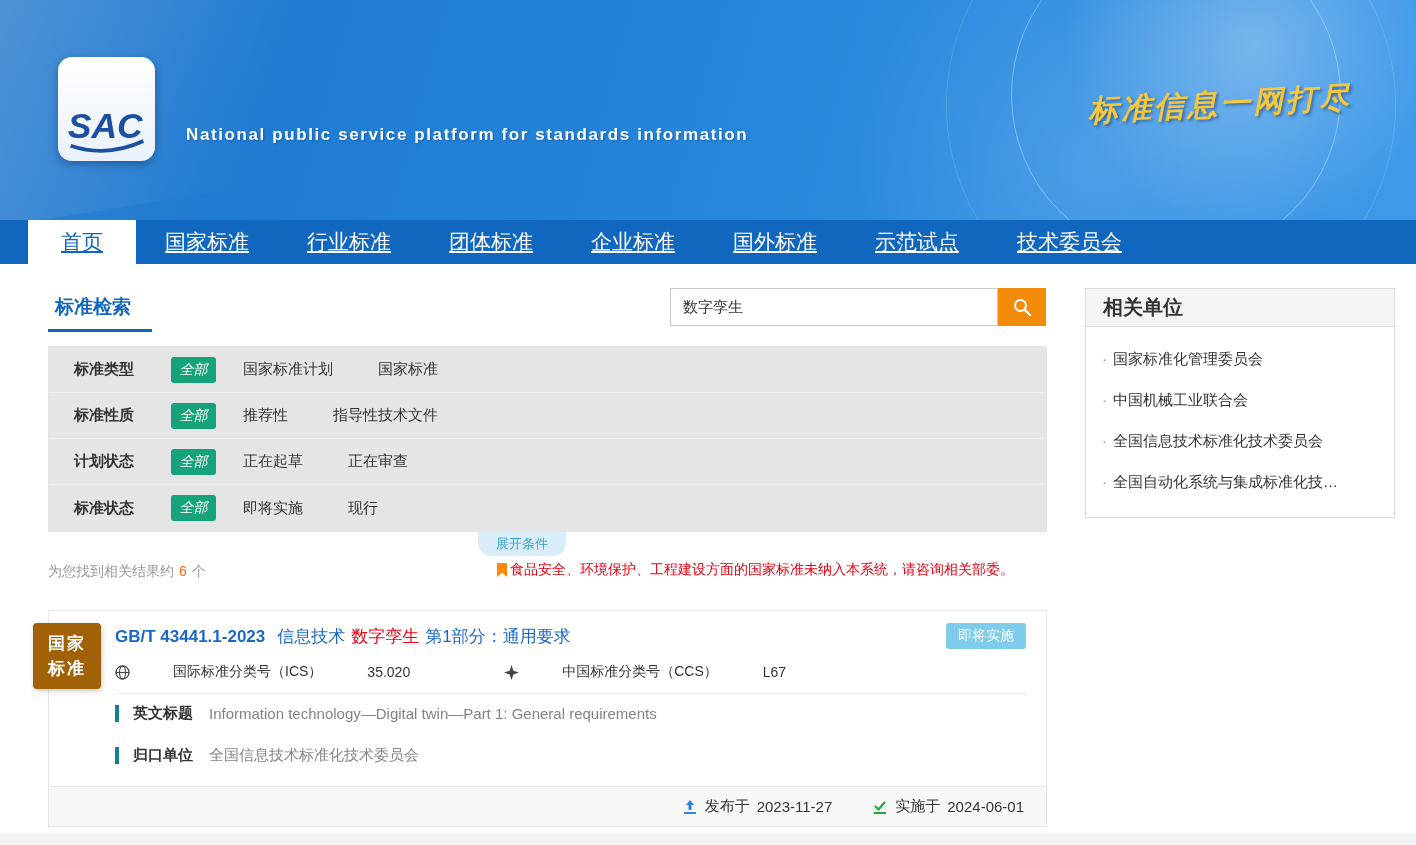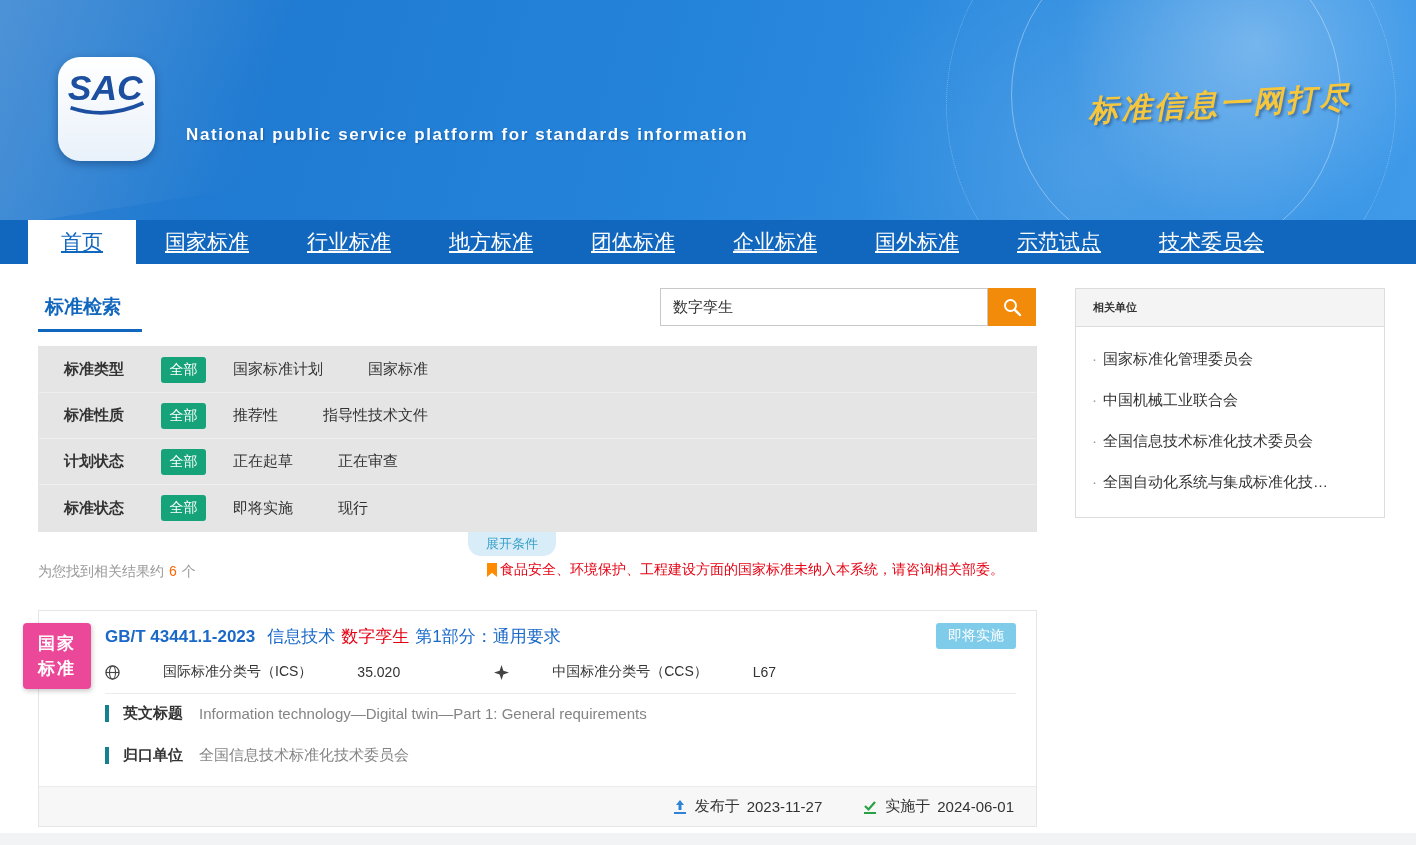--- a/index.html
+++ b/index.html
@@ -12,68 +12,68 @@
   .header::before { content:''; position:absolute; inset:0;
       background:
         radial-gradient(circle at 1255px 45px, rgba(255,255,255,0.30), rgba(255,255,255,0) 190px),
         radial-gradient(circle at 1090px 160px, rgba(255,255,255,0.12), rgba(255,255,255,0) 240px),
         linear-gradient(115deg, rgba(255,255,255,0.12) 0%, rgba(255,255,255,0) 20%); }
   .ring1 { position:absolute; right:75px; top:-70px; width:330px; height:330px; border:1px solid rgba(255,255,255,.35); border-radius:50%; }
   .ring2 { position:absolute; right:20px; top:-120px; width:450px; height:450px; border:1px dotted rgba(255,255,255,.30); border-radius:50%; }
   .streak { position:absolute; left:-60px; top:-90px; width:560px; height:280px; transform:rotate(-9deg);
             background:linear-gradient(115deg, rgba(255,255,255,.14), rgba(255,255,255,0) 60%); }
 
-  .logo-box { position:absolute; left:58px; top:57px; width:97px; height:104px; border-radius:22px;
+  .logo-box { position:absolute; left:58px; top:57px; width:97px; height:104px; border-radius:14px;
               background:linear-gradient(#ffffff,#e9f1fa); box-shadow:0 3px 8px rgba(0,20,60,.35);
-              display:flex; align-items:flex-start; justify-content:center; cursor:pointer; }
+              display:flex; align-items:flex-end; justify-content:center; cursor:pointer; }
   .header-title { position:absolute; left:184px; top:70px; color:#fff; font-size:40px; font-weight:bold;
                   letter-spacing:7px; text-shadow:1px 2px 3px rgba(0,30,80,.35); white-space:nowrap; }
   .header-subtitle { position:absolute; left:186px; top:125px; color:#fff; font-size:17px; font-weight:bold;
                      letter-spacing:1.6px; text-shadow:1px 1px 2px rgba(0,30,80,.3); white-space:nowrap; }
   .header-slogan { position:absolute; left:1088px; top:84px; color:#f6c63d; font-size:30px; font-weight:bold;
                    font-style:italic; letter-spacing:3px; transform:rotate(-3deg); white-space:nowrap;
                    font-family:"DejaVu Serif", serif; text-shadow:2px 2px 3px rgba(0,20,60,.4); }
 
   
   .nav { position:absolute; left:0; top:220px; width:1416px; height:44px; background:#1166bd;
          display:flex; padding-left:28px; }
   .nav-item { color:#fff; font-size:21px; line-height:44px; padding:0 29px; cursor:pointer; white-space:nowrap;text-decoration:underline; }
   .nav-item.active { background:#fff; color:#1166bd; padding:0 33px; }
 
   
-  .main { position:absolute; left:0; top:264px; width:1267px; height:581px; background:#fff; }
+  .main { position:absolute; left:10px; top:264px; width:1267px; height:581px; background:#fff; }
 
   .search-tab { position:absolute; left:45px; top:30px; font-size:19px; font-weight:bold; color:#1166bd; cursor:pointer; }
   .tab-underline { position:absolute; left:38px; top:65px; width:104px; height:3px; background:#1166bd; }
 
   .search-wrap { position:absolute; left:660px; top:24px; display:flex; }
   .search-input { width:328px; height:38px; border:1px solid #c9c9c9; font-size:15px; color:#333;
                   padding:0 12px; outline:none; font-family:"Liberation Sans", sans-serif; }
   .search-btn { width:48px; height:38px; background:#f28a0a; border:none; cursor:pointer;
                 display:flex; align-items:center; justify-content:center; }
 
   .filter-box { position:absolute; left:38px; top:82px; width:999px; border:1px solid #e4e4e4; background:#e5e5e5; }
   .filter-row { height:46px; display:flex; align-items:center; border-bottom:1px solid #efefef; }
   .filter-row:last-child { border-bottom:none; }
   .filter-label { margin-left:25px; width:97px; font-size:15px; font-weight:bold; color:#333; }
   .filter-all { width:45px; height:26px; background:#16a379; color:#fff; font-size:14px; border-radius:3px;
-                display:flex; align-items:center; justify-content:center; margin-right:27px; cursor:pointer; }
+                display:flex; align-items:center; justify-content:center; margin-right:27px; cursor:pointer;font-style:italic; }
   .filter-opt { font-size:15px; color:#333; margin-right:45px; cursor:pointer; }
 
   .expand-pill { position:absolute; left:468px; top:268px; width:88px; height:24px; background:#d8edf7;
                  color:#3aa0c9; font-size:13px; border-radius:0 0 13px 13px; cursor:pointer;
                  display:flex; align-items:center; justify-content:center; }
 
   .summary { position:absolute; left:38px; top:299px; font-size:14px; color:#999; }
   .summary .count { color:#ff6600; margin:0 5px; }
   .notice { position:absolute; left:486px; top:297px; font-size:14px; color:#e60012; display:flex; align-items:center; gap:2px; }
 
   
   .card { position:absolute; left:38px; top:346px; width:999px; height:217px; border:1px solid #e6e6e6; background:#fff; }
-  .card-badge { position:absolute; left:-16px; top:12px; width:68px; height:66px; background:#ec4899; border-radius:4px;
+  .card-badge { position:absolute; left:-16px; top:12px; width:68px; height:66px; background:#a16207; border-radius:4px;
                 color:#fff; font-size:17px; font-weight:bold; letter-spacing:2px; line-height:25px; text-align:center;
                 display:flex; flex-direction:column; justify-content:center; box-shadow:1px 2px 5px rgba(0,0,0,.22); }
   .card-title { position:absolute; left:66px; top:14px; font-size:17px; cursor:pointer; white-space:nowrap; }
   .card-title .code { font-weight:bold; color:#1a69c8; margin-right:12px; }
   .card-title .t-blue { color:#1a69c8; }
   .card-title .t-red { color:#e60012; margin:0 6px; }
   .card-status { position:absolute; right:20px; top:12px; background:#7fccea; color:#fff; font-size:14px;
                  padding:4px 12px; border-radius:3px; }
   .card-meta { position:absolute; left:66px; top:52px; display:flex; align-items:center; font-size:14px; color:#333;gap:36px; }
   .card-meta .m-label { margin-left:7px; }
@@ -87,21 +87,21 @@
   .info-label { font-size:15px; font-weight:bold; color:#333; margin-right:16px; }
   .info-value { font-size:15px; color:#848484; }
   .card-footer { position:absolute; left:0; right:0; bottom:0; height:40px; background:#f7f7f7; border-top:1px solid #ebebeb;
                  display:flex; align-items:center; justify-content:flex-end; padding-right:22px; font-size:15px; color:#333;gap:10px; }
   .date-group { display:flex; align-items:center; gap:7px; }
   .date-group + .date-group { margin-left:30px; }
 
   
   .sidebar { position:absolute; left:1075px; top:24px; width:310px; border:1px solid #dcdcdc; background:#fff; }
   .sidebar-header { height:38px; background:#f4f4f4; border-bottom:1px solid #dcdcdc; display:flex; align-items:center;
-                    padding-left:17px; font-size:11px; font-weight:bold; color:#333; }
+                    padding-left:17px; font-size:20px; font-weight:bold; color:#333; }
   .sidebar-list { padding:12px 0 14px; }
   .sidebar-item { padding:11px 16px; font-size:15px; color:#333; cursor:pointer; display:flex; align-items:baseline;
                   white-space:nowrap; overflow:hidden; }
   .sidebar-item .bullet { color:#999; margin-right:6px; }
 
   .bottom-strip { position:absolute; left:0; top:833px; width:1416px; height:12px; background:#f2f3f5; }
 </style>
 </head>
 <body>
 
@@ -118,21 +118,20 @@
       </svg>
     </div>
     <div class="header-subtitle">National public service platform  for standards information</div>
     <div class="header-slogan">标准信息一网打尽</div>
   </div>
 
   <div class="nav">
     <div class="nav-item active">首页</div>
     <div class="nav-item">国家标准</div>
     <div class="nav-item">行业标准</div>
-    <div class="nav-item">地方标准</div>
     <div class="nav-item">团体标准</div>
     <div class="nav-item">企业标准</div>
     <div class="nav-item">国外标准</div>
     <div class="nav-item">示范试点</div>
     <div class="nav-item">技术委员会</div>
   </div>
 
   <div class="main">
 
     <div class="search-tab">标准检索</div>

